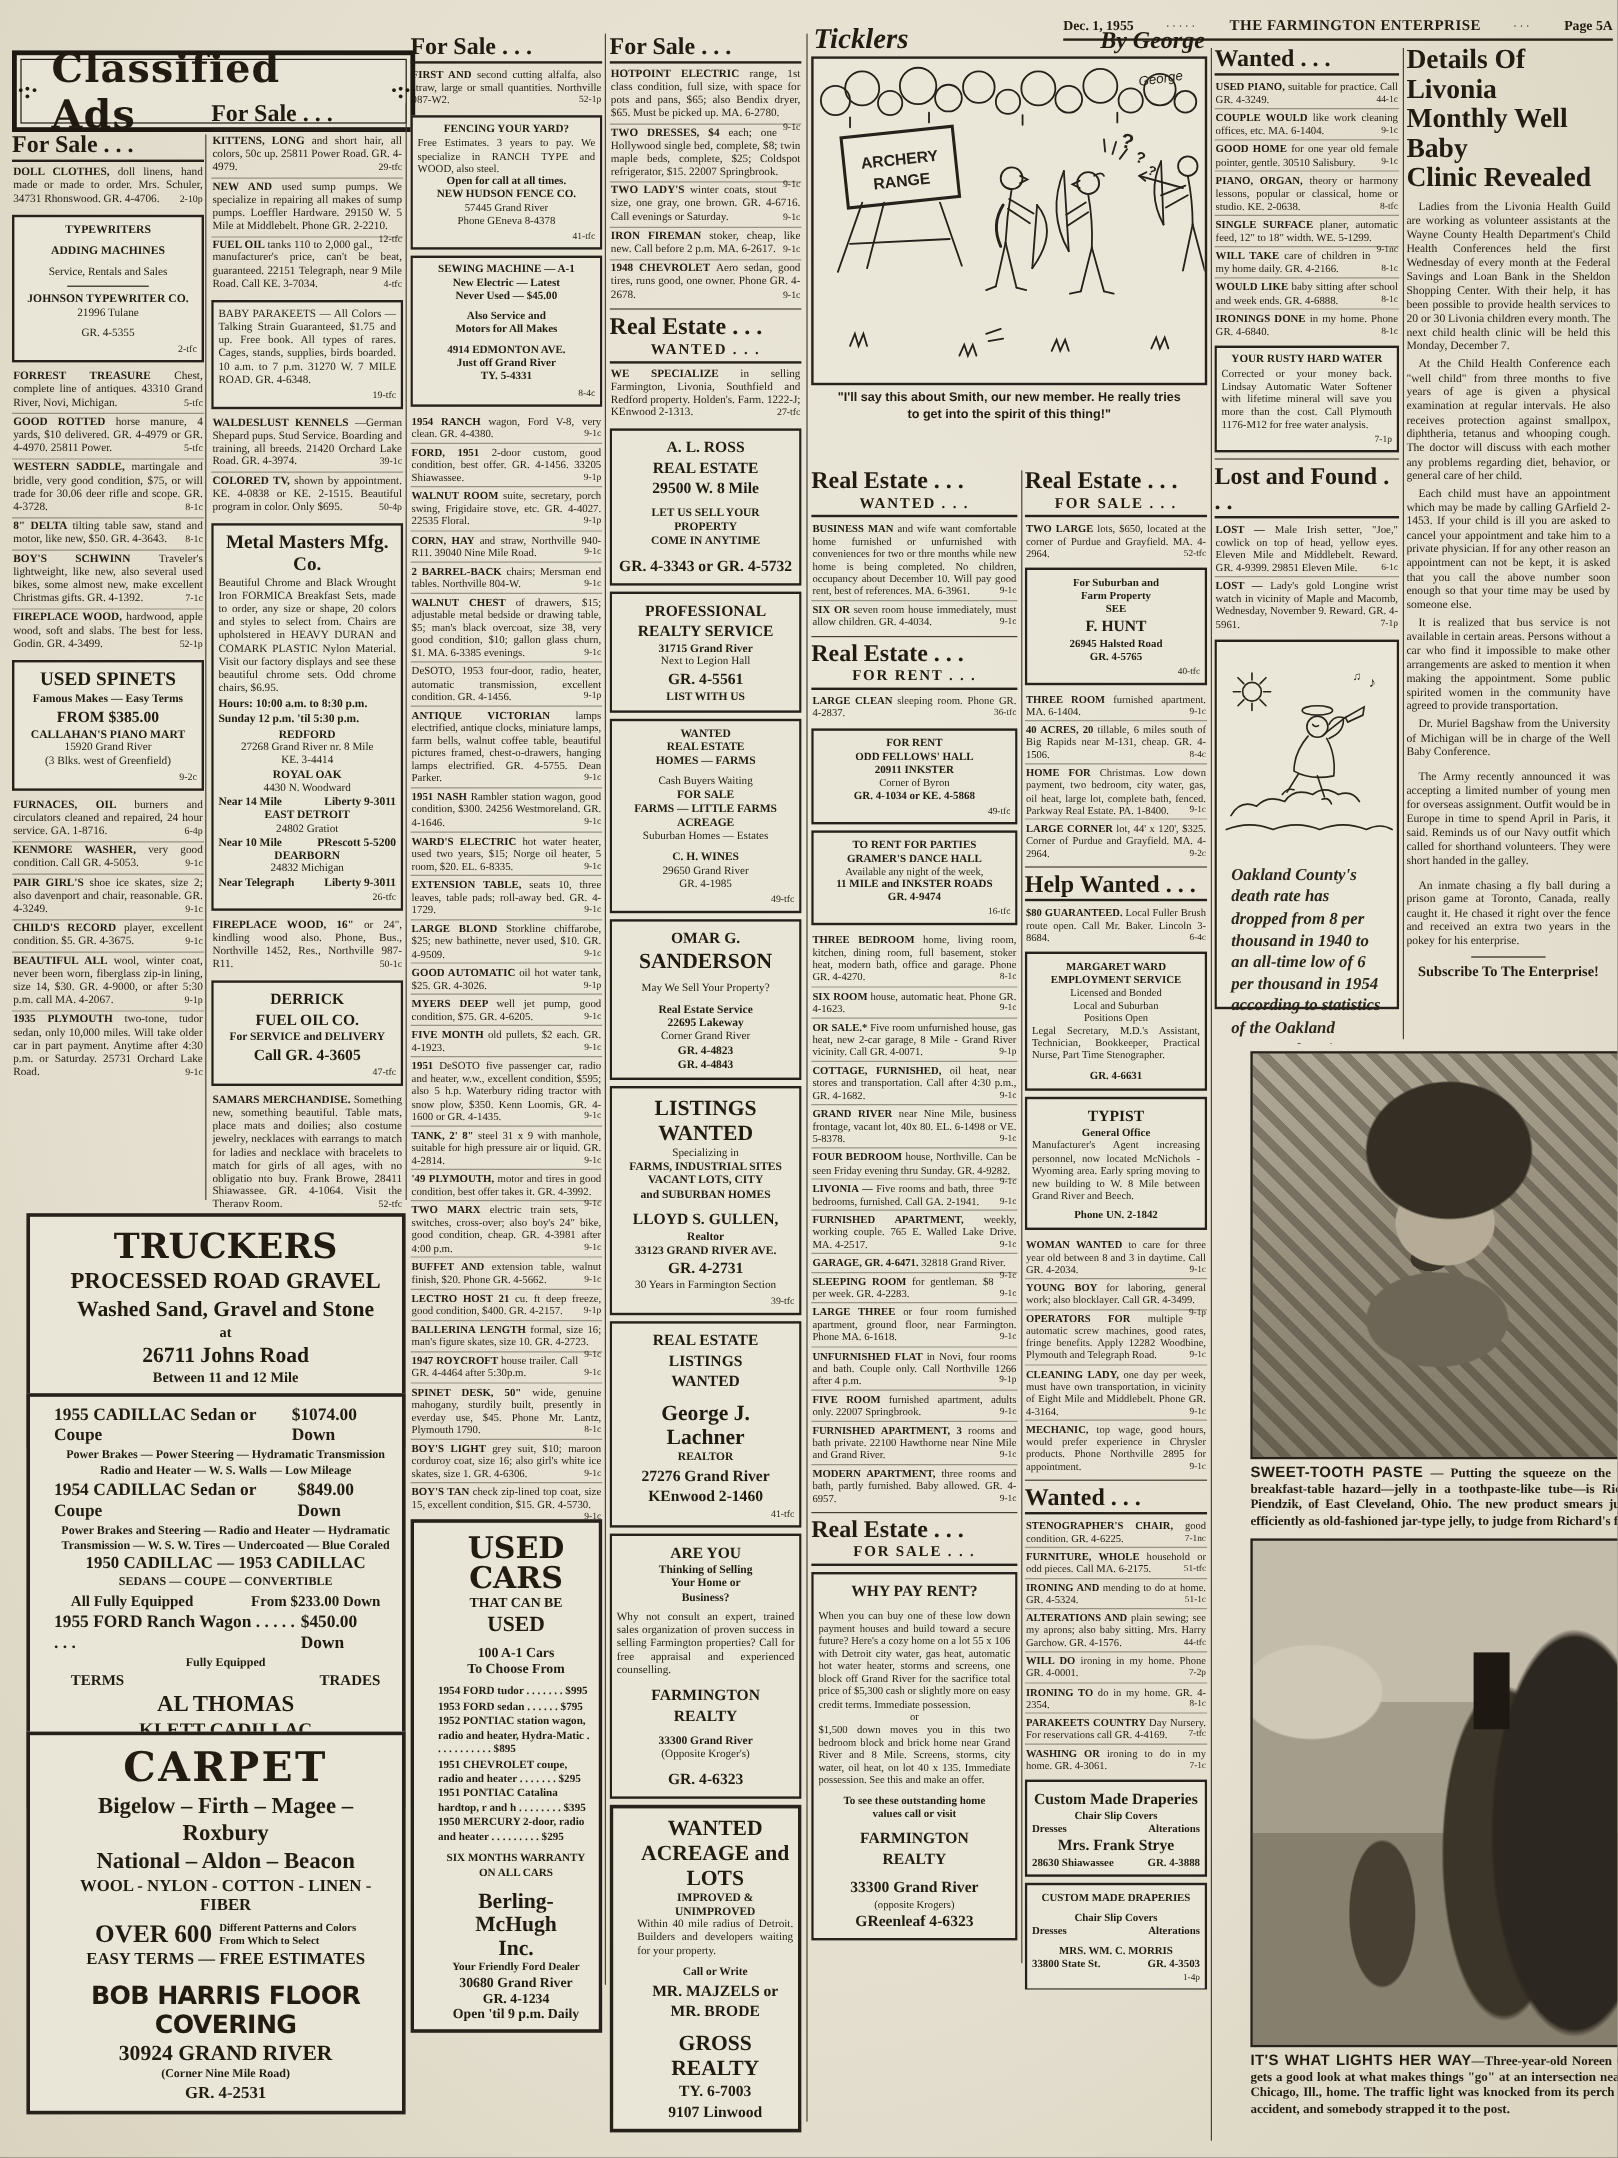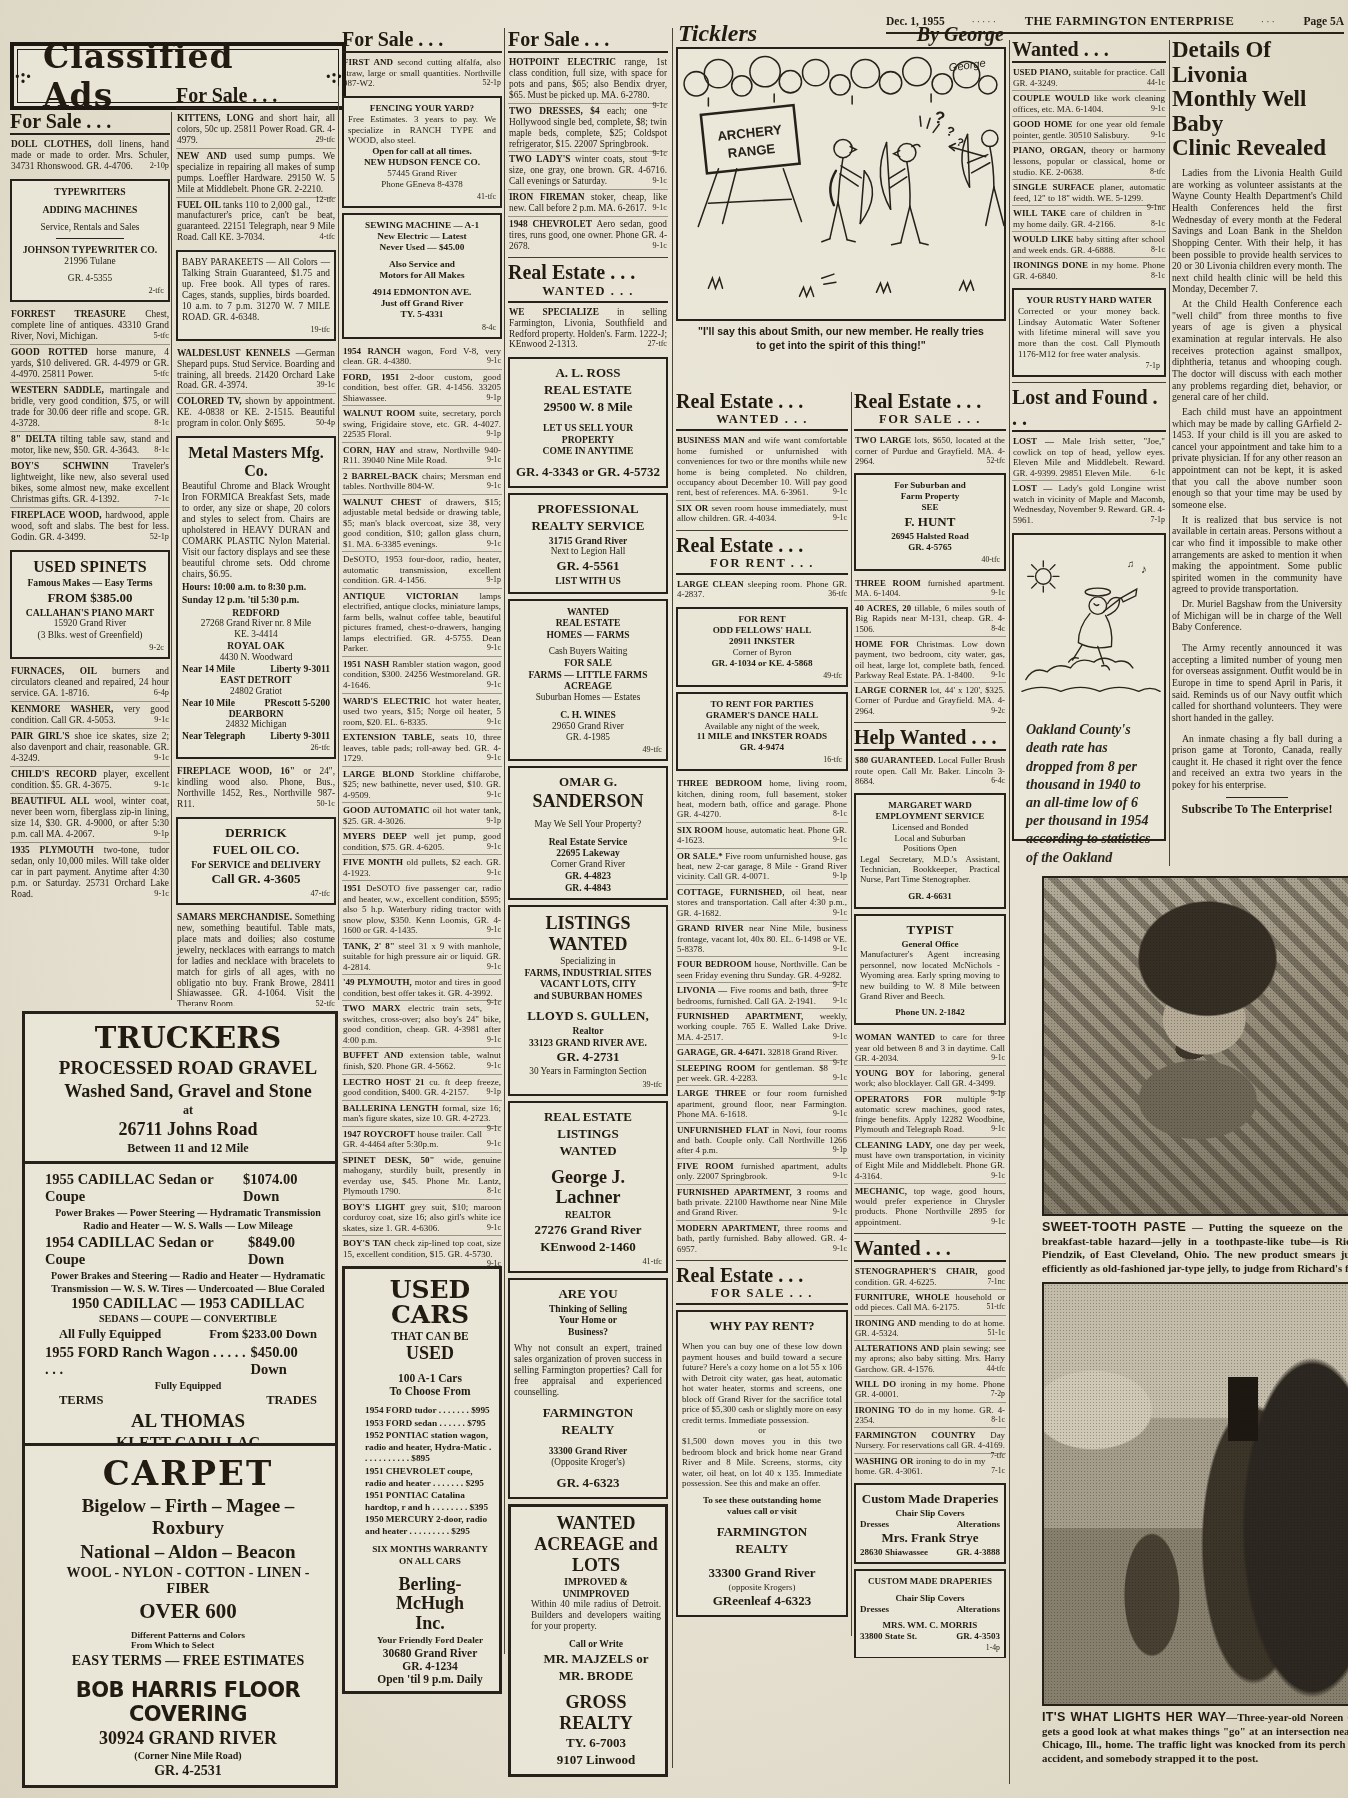--- a/index.html
+++ b/index.html
@@ -50,21 +50,21 @@
   .lr13{font-size:12.5px;margin:1px 14px;}
   .lr15{font-size:14.5px;margin:2px 0;}
   .s34{font-size:34px;font-weight:bold;text-align:center;font-family:"DejaVu Serif",serif;letter-spacing:2px;margin:2px 0;}
   .s30{font-size:29px;font-weight:bold;text-align:center;font-family:"DejaVu Serif",serif;margin:2px 0;}
   .s24{font-size:21px;font-weight:bold;text-align:center;font-family:"DejaVu Sans",sans-serif;letter-spacing:-.5px;margin:2px 0;}
   .s22{font-size:19px;font-weight:bold;text-align:center;margin:2px 0;}
   .s20{font-size:18px;font-weight:bold;text-align:center;margin:1px 0;}
   .s17{font-size:16px;font-weight:bold;text-align:center;margin:1px 0;}
   .s15{font-size:14px;font-weight:bold;text-align:center;margin:1px 0;}
   .s13{font-size:12px;font-weight:bold;text-align:center;}
-  .ov{display:flex;justify-content:center;align-items:center;gap:6px;margin:2px 0;flex-direction:column;}
+  .ov{display:flex;justify-content:center;align-items:center;gap:6px;margin:2px 0;}
   .ov .big{font-size:21px;font-weight:bold;}
   .ov .small{font-size:9px;font-weight:bold;text-align:left;line-height:1.15;}
   
   .vrule{position:absolute;width:1px;background:#4a4434;}
   
   .cartoon{position:absolute;left:676px;top:20px;width:330px;height:366px;}
   .cartoon-top{display:flex;justify-content:space-between;align-items:baseline;padding:0 2px;}
   .cartoon-title{font-style:italic;font-weight:bold;font-size:24px;font-family:"Liberation Serif",serif;}
   .cartoon-byline{font-style:italic;font-weight:bold;font-size:20px;}
   .cartoon-frame{border:2px solid #26211a;height:270px;background:#ebe7d8;overflow:hidden;}
@@ -527,21 +527,21 @@
       <div class="ad"><b>MECHANIC, </b>top wage, good hours, would prefer experience in Chrysler products.  Phone Northville 2895 for appointment.<span class="tag">9-1c</span></div>
       <div class="sec-head">
         <div class="main">Wanted . . .</div>
       </div>
       <div class="ad"><b>STENOGRAPHER'S CHAIR, </b>good condition.  GR. 4-6225.<span class="tag">7-1nc</span></div>
       <div class="ad"><b>FURNITURE, WHOLE </b>household or odd pieces.  Call MA. 6-2175.<span class="tag">51-tfc</span></div>
       <div class="ad"><b>IRONING AND </b>mending to do at home.  GR. 4-5324.<span class="tag">51-1c</span></div>
       <div class="ad"><b>ALTERATIONS AND </b>plain sewing; see my aprons; also baby sitting. Mrs. Harry Garchow.  GR. 4-1576.<span class="tag">44-tfc</span></div>
       <div class="ad"><b>WILL DO </b>ironing in my home. Phone GR. 4-0001.<span class="tag">7-2p</span></div>
       <div class="ad"><b>IRONING TO </b>do in my home.  GR. 4-2354.<span class="tag">8-1c</span></div>
-      <div class="ad"><b>FARMINGTON COUNTRY </b>Day Nursery.  For reservations call GR. 4-4169.<span class="tag">7-tfc</span></div>
+      <div class="ad"><b>PARAKEETS COUNTRY </b>Day Nursery.  For reservations call GR. 4-4169.<span class="tag">7-tfc</span></div>
       <div class="ad"><b>WASHING OR </b>ironing to do in my home.  GR. 4-3061.<span class="tag">7-1c</span></div>
       <div class="box">
         <div class="t2">Custom Made Draperies</div>
         <div class="b">Chair Slip Covers</div>
         <div class="lr">
           <span>Dresses</span>
           <span>Alterations</span>
         </div>
         <div class="t2">Mrs. Frank Strye</div>
         <div class="lr">

